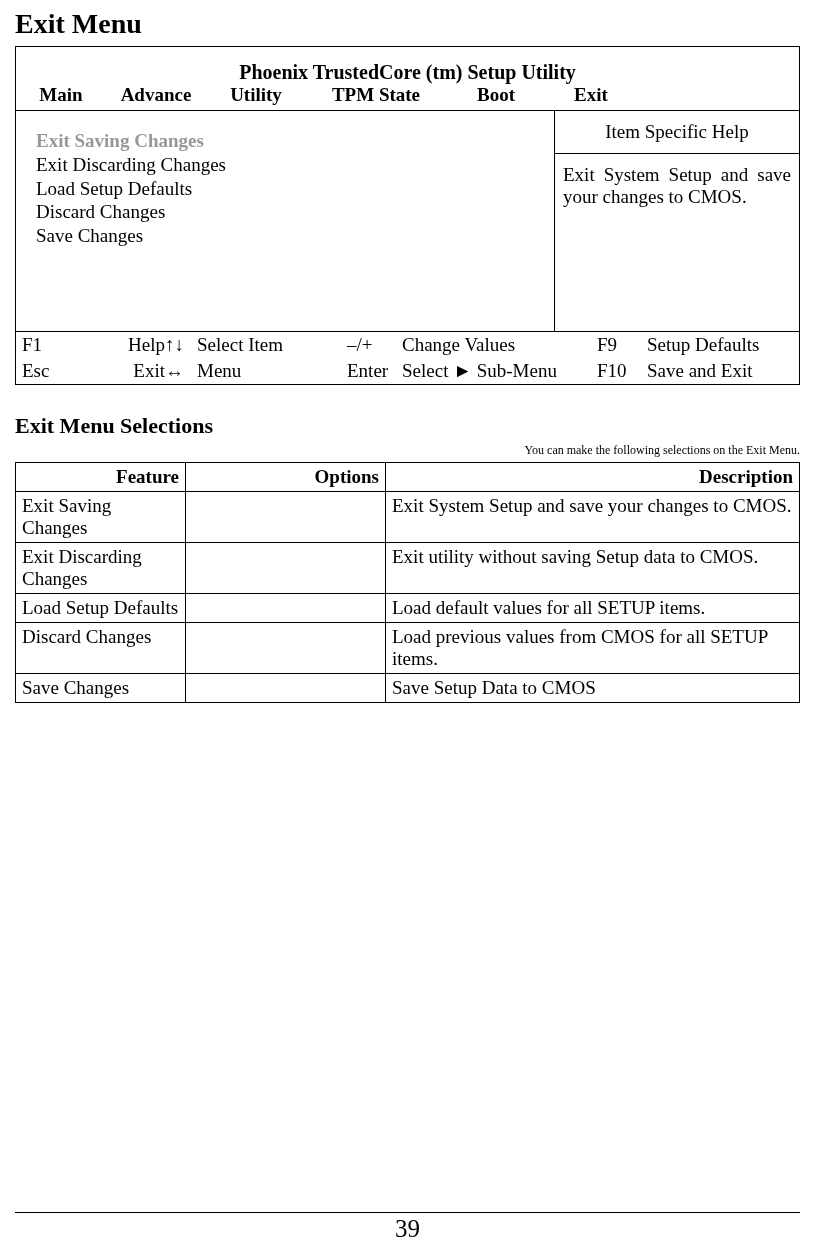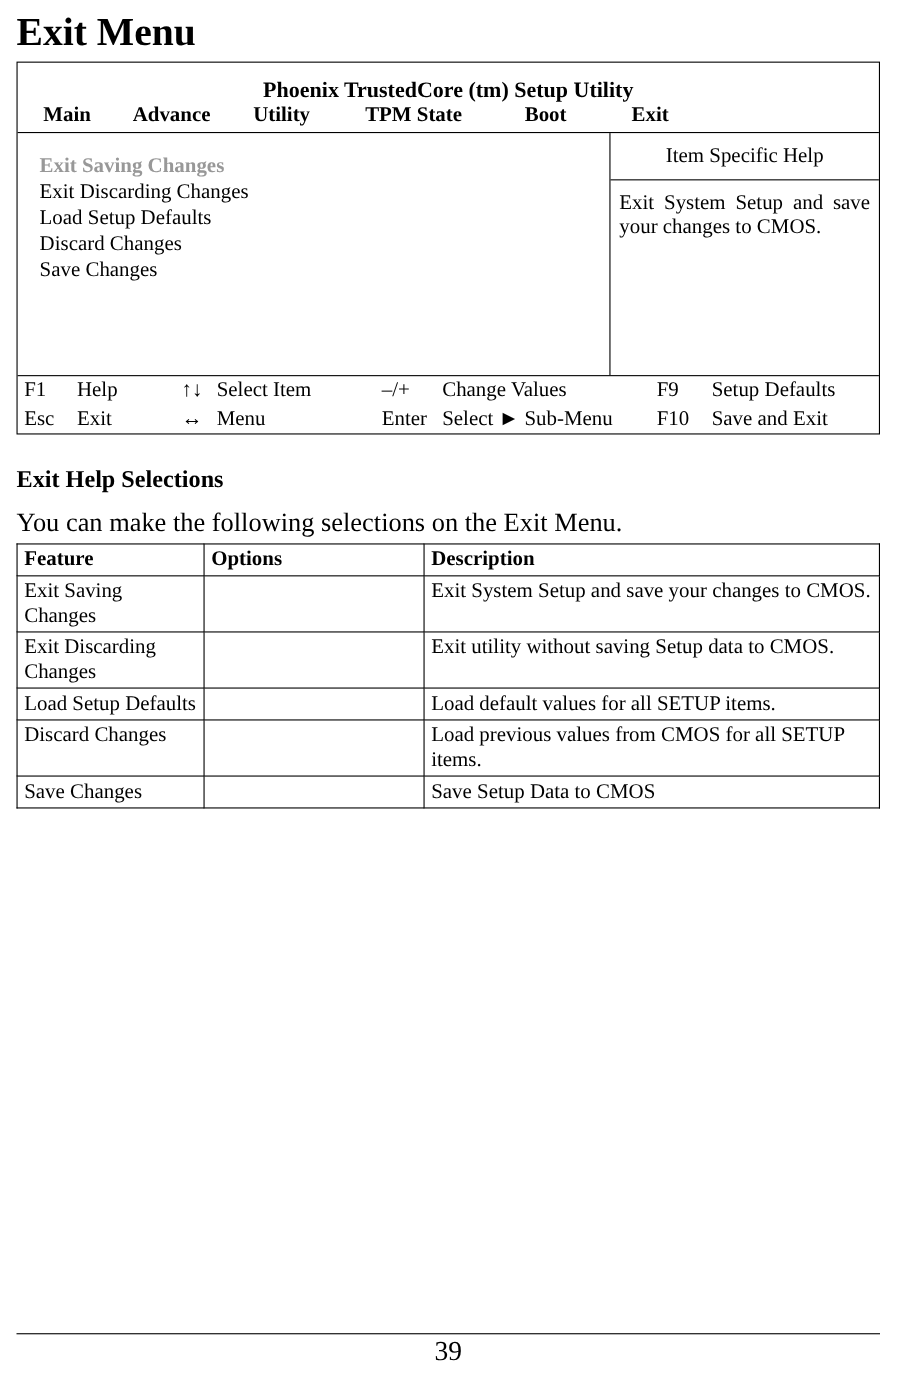--- a/index.html
+++ b/index.html
@@ -20,21 +20,21 @@
   }
   .header-section {
     border-bottom: 2px solid #000;
     text-align: right;
     font-weight: bold;
     font-size: 22px;
     padding: 2px 0 1px 0;
     margin-bottom: 8px;
   }
   h1.section-title {
-    font-size: 36px;
+    font-size: 28px;
     font-weight: bold;
     margin: 8px 0 6px 0;
   }
   
   .bios-box {
     border: 1.5px solid #000;
     width: 100%;
   }
   .bios-title {
     text-align: center;
@@ -85,51 +85,52 @@
     flex: 1;
   }
   .bios-footer {
     font-size: 19px;
   }
   .bios-footer-row {
     display: flex;
     padding: 2px 6px;
   }
   .fk1 { width: 48px; }
-  .flab1 { width: 95px; }
+  .flab1 { width: 95px; text-align: right; }
   .fk2 { width: 32px; }
   .flab2 { width: 150px; }
   .fk3 { width: 55px; }
   .flab3 { width: 195px; }
   .fk4 { width: 50px; }
   .flab4 { flex: 1; }
 
   h2.sub-title {
     font-size: 22px;
     font-weight: bold;
     margin: 28px 0 2px 0;
   }
   p.lead {
-    margin: 14px 0 4px 0;
-    font-size: 24px;
+    margin: 4px 0 4px 0;
+    font-size: 12px;
+    text-align: right;
   }
   table.sel-table {
     border-collapse: collapse;
     width: 100%;
   }
   table.sel-table th, table.sel-table td {
     border: 1.2px solid #000;
     padding: 3px 6px;
     vertical-align: top;
     font-size: 19px;
     text-align: left;
   }
   table.sel-table th {
     font-weight: bold;
-    text-align: left;
+    text-align: right;
   }
   .col-feature { width: 170px; }
   .col-options { width: 200px; }
 
   .page-footer {
     position: absolute;
     bottom: 14px;
     left: 15px;
     right: 30px;
     border-top: 1.5px solid #000;
@@ -188,21 +189,21 @@
         <div class="fk2">↔</div>
         <div class="flab2">Menu</div>
         <div class="fk3">Enter</div>
         <div class="flab3">Select ► Sub-Menu</div>
         <div class="fk4">F10</div>
         <div class="flab4">Save and Exit</div>
       </div>
     </div>
   </div>
 
-  <h2 class="sub-title">Exit Help Selections</h2>
+  <h2 class="sub-title">Exit Menu Selections</h2>
   <p class="lead">You can make the following selections on the Exit Menu.</p>
 
   <table class="sel-table">
     <thead>
       <tr>
         <th class="col-feature">Feature</th>
         <th class="col-options">Options</th>
         <th>Description</th>
       </tr>
     </thead>

